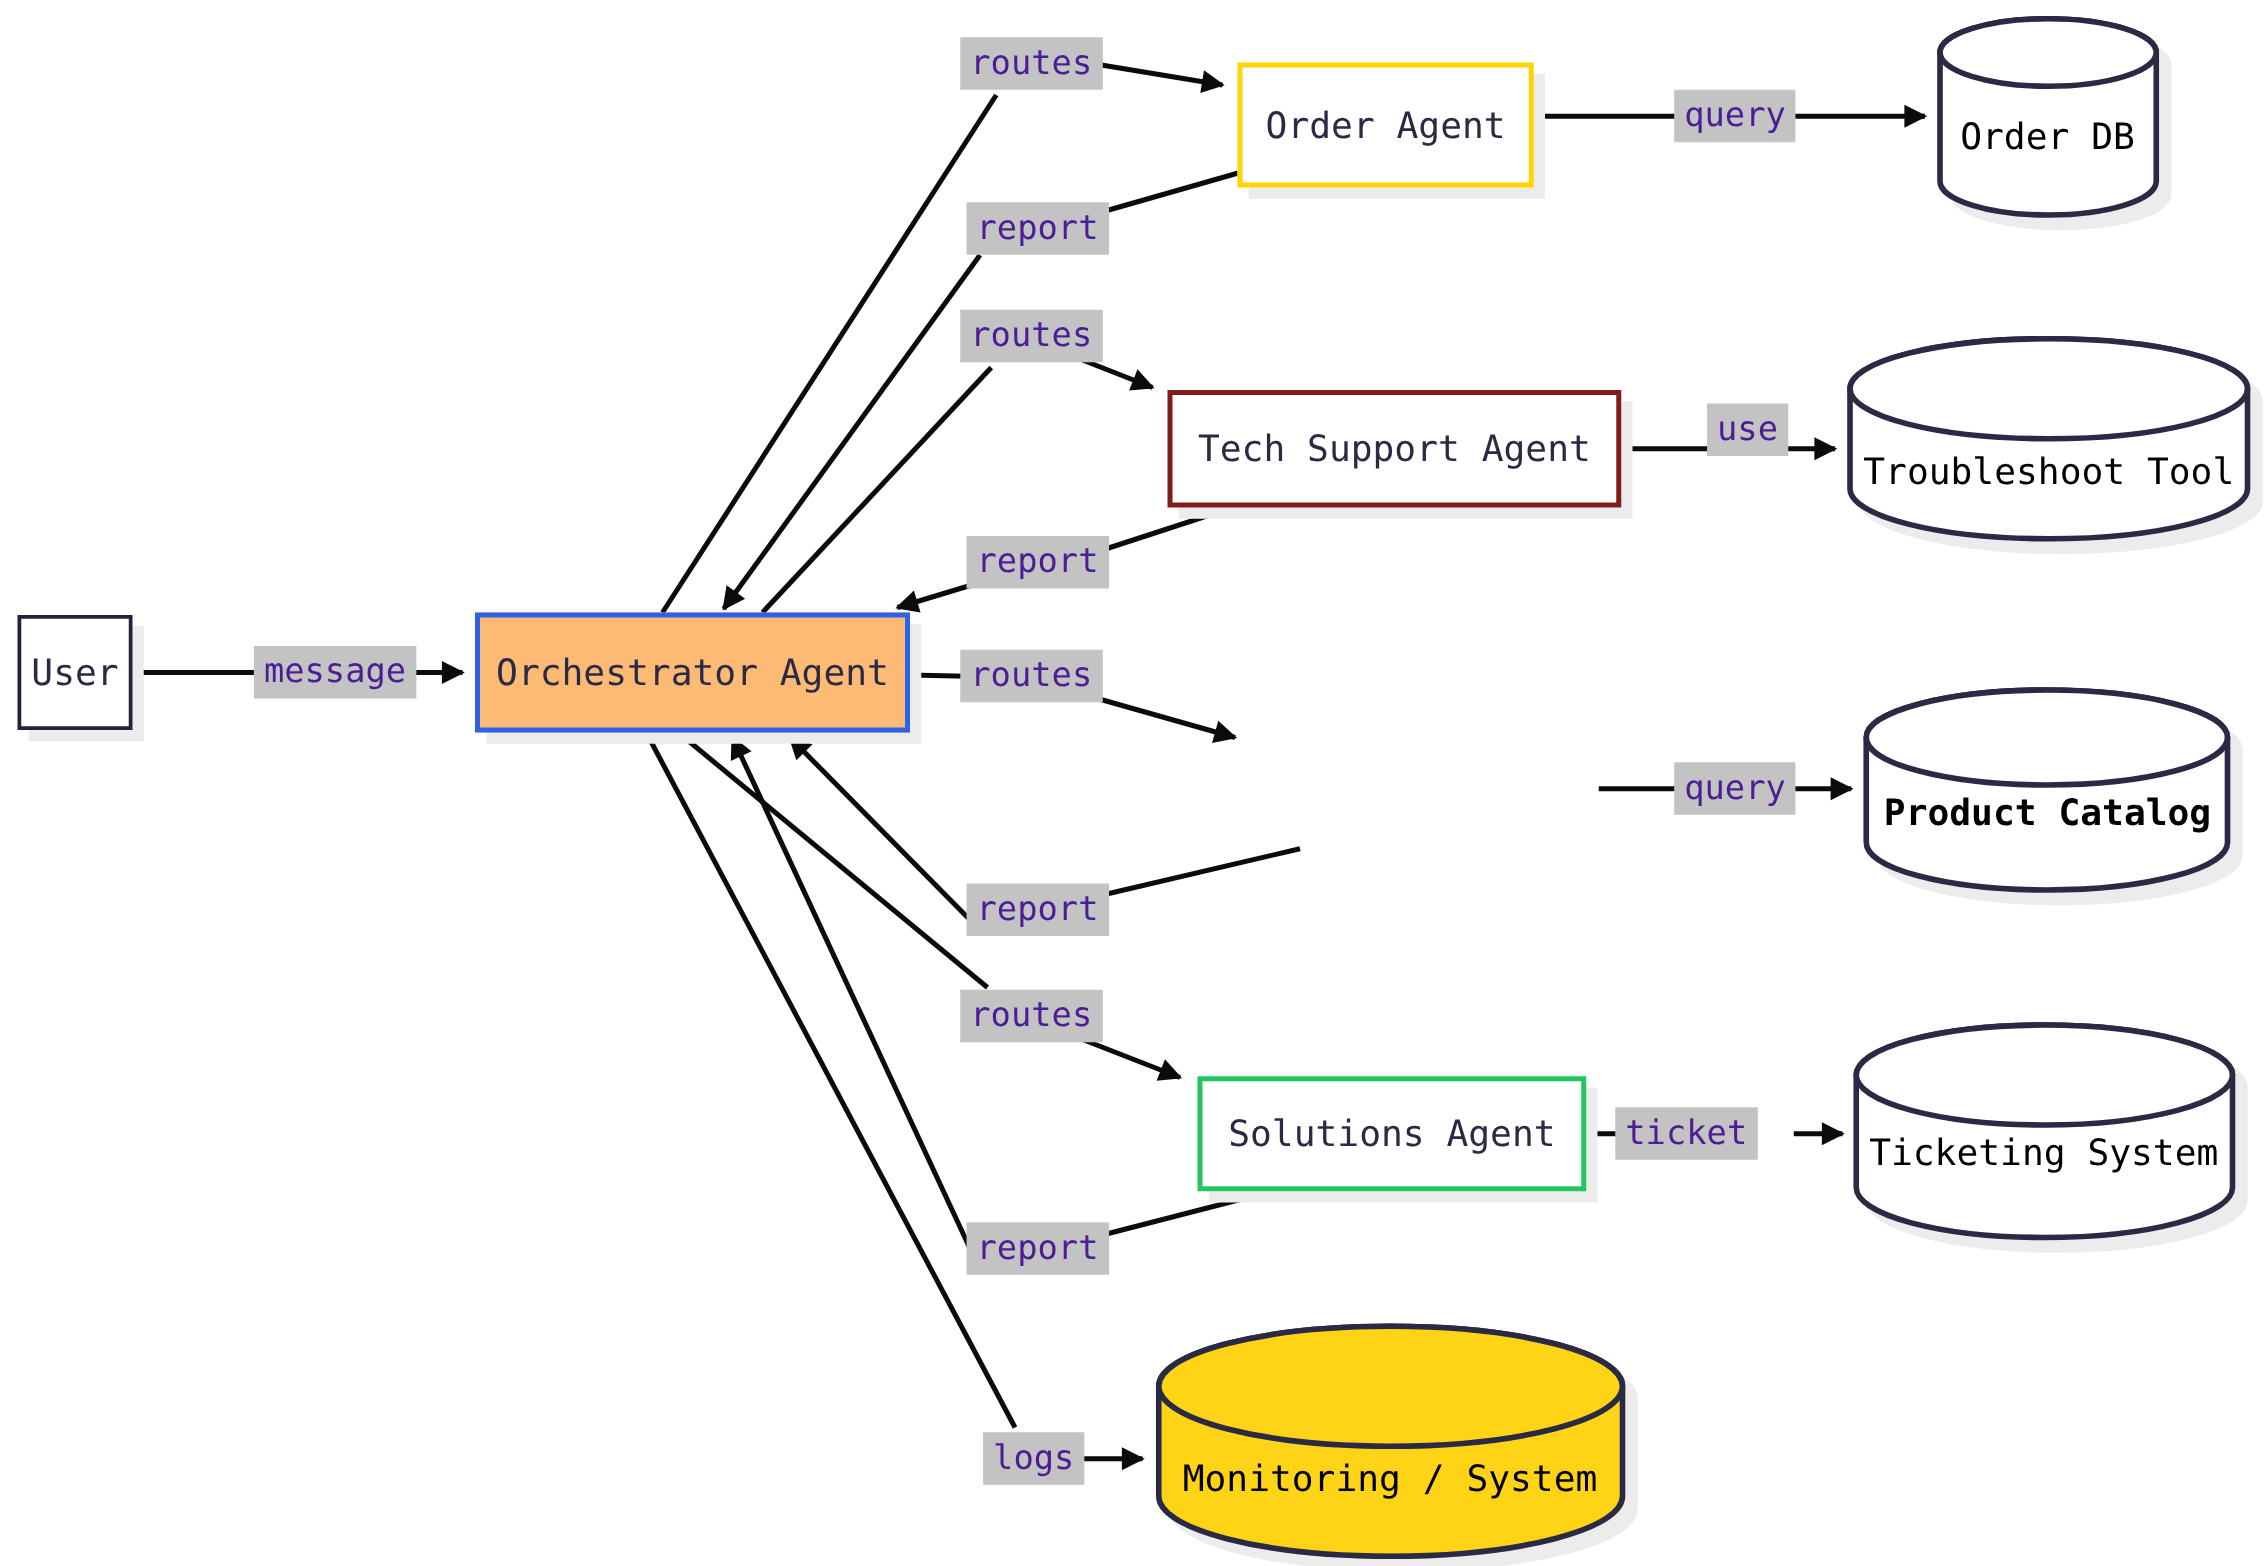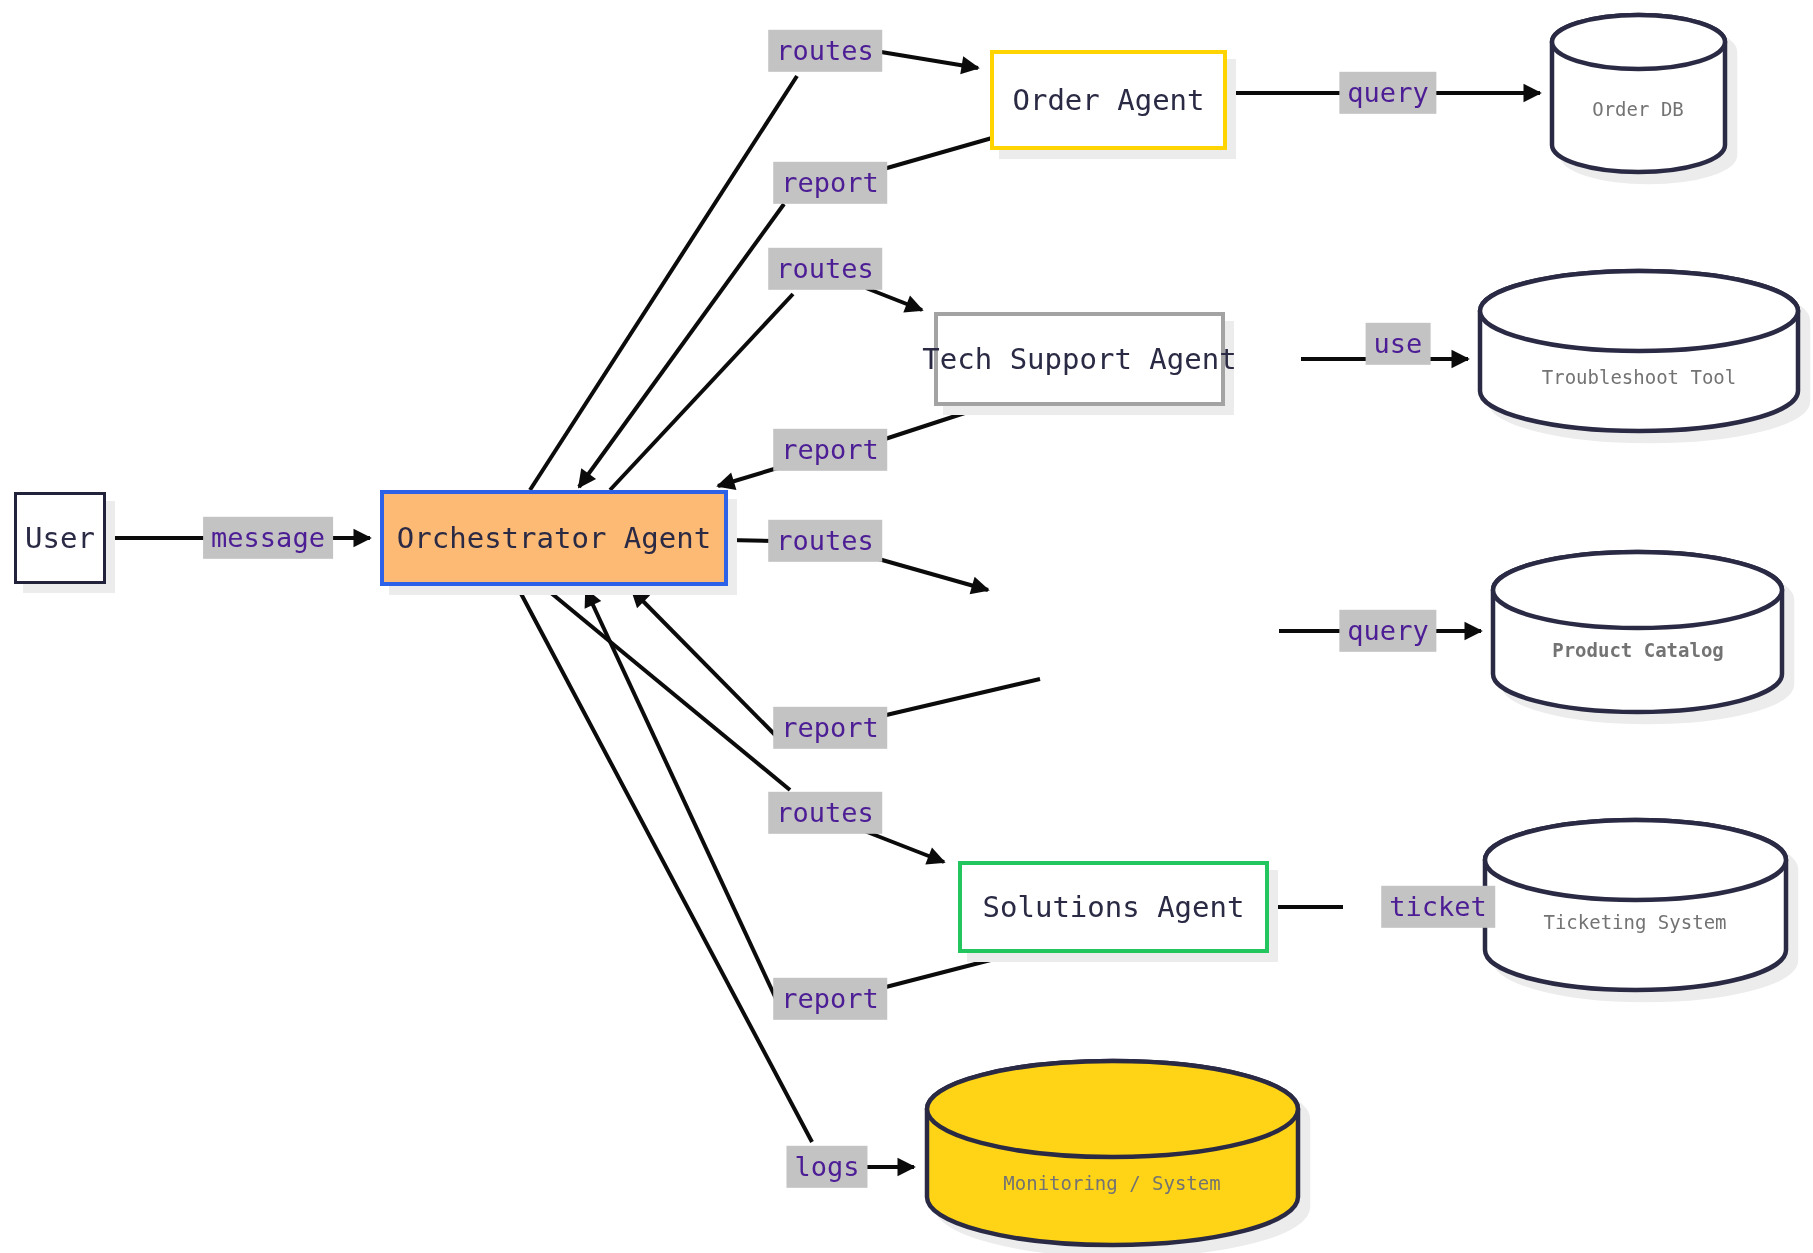--- a/index.html
+++ b/index.html
@@ -17,22 +17,22 @@
     background:#ffffff;
     color:#2a2a45;
     font-size:29px;
     white-space:nowrap;
     box-shadow:9px 9px 0 #ececec;
     box-sizing:border-box;
   }
   .cyl-label{
     position:absolute;
     transform:translate(-50%,-50%);
-    color:#737373;
-    font-size:19px;
+    color:#000000;
+    font-size:29px;
     white-space:nowrap;
   }
   .elabel{
     position:absolute;
     transform:translate(-50%,-50%);
     background:#c3c3c3;
     color:#4c1d95;
     font-size:27px;
     line-height:1.2;
     padding:5px 8px;
@@ -99,21 +99,21 @@
   </div>
 
   <div class="node" style="left:380px;top:490px;width:348px;height:96px;border:4px solid #2d62e8;background:#fdba74;">
     <span>Orchestrator Agent</span>
   </div>
 
   <div class="node" style="left:990px;top:50px;width:237px;height:100px;border:4px solid #ffd400;">
     <span>Order Agent</span>
   </div>
 
-  <div class="node" style="left:934px;top:312px;width:291px;height:94px;border:4px solid #a3a3a3;">
+  <div class="node" style="left:934px;top:312px;width:363px;height:94px;border:4px solid #7f1d1d;">
     <span>Tech Support Agent</span>
   </div>
 
 
   <div class="node" style="left:958px;top:861px;width:311px;height:92px;border:4px solid #22c55e;">
     <span>Solutions Agent</span>
   </div>
 
   <div class="cyl-label" style="left:1638px;top:109px;">Order DB</div>
   <div class="cyl-label" style="left:1639px;top:377px;">Troubleshoot Tool</div>
@@ -126,15 +126,15 @@
   <div class="elabel" style="left:830px;top:183px;">report</div>
   <div class="elabel" style="left:825px;top:269px;">routes</div>
   <div class="elabel" style="left:830px;top:450px;">report</div>
   <div class="elabel" style="left:825px;top:541px;">routes</div>
   <div class="elabel" style="left:830px;top:728px;">report</div>
   <div class="elabel" style="left:825px;top:813px;">routes</div>
   <div class="elabel" style="left:830px;top:999px;">report</div>
   <div class="elabel" style="left:1388px;top:93px;">query</div>
   <div class="elabel" style="left:1398px;top:344px;">use</div>
   <div class="elabel" style="left:1388px;top:631px;">query</div>
-  <div class="elabel" style="left:1438px;top:907px;">ticket</div>
+  <div class="elabel" style="left:1349px;top:907px;">ticket</div>
   <div class="elabel" style="left:827px;top:1167px;">logs</div>
 </div>
 
 </body></html>

